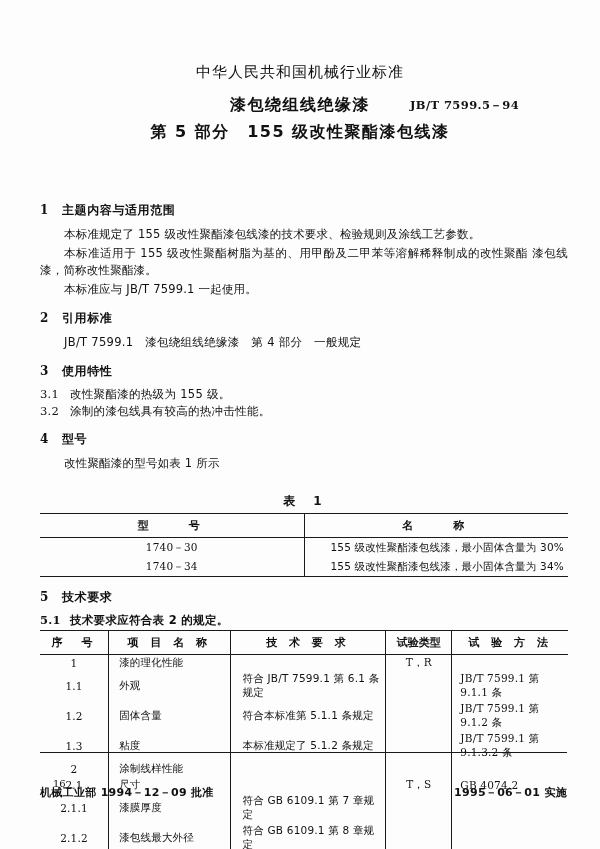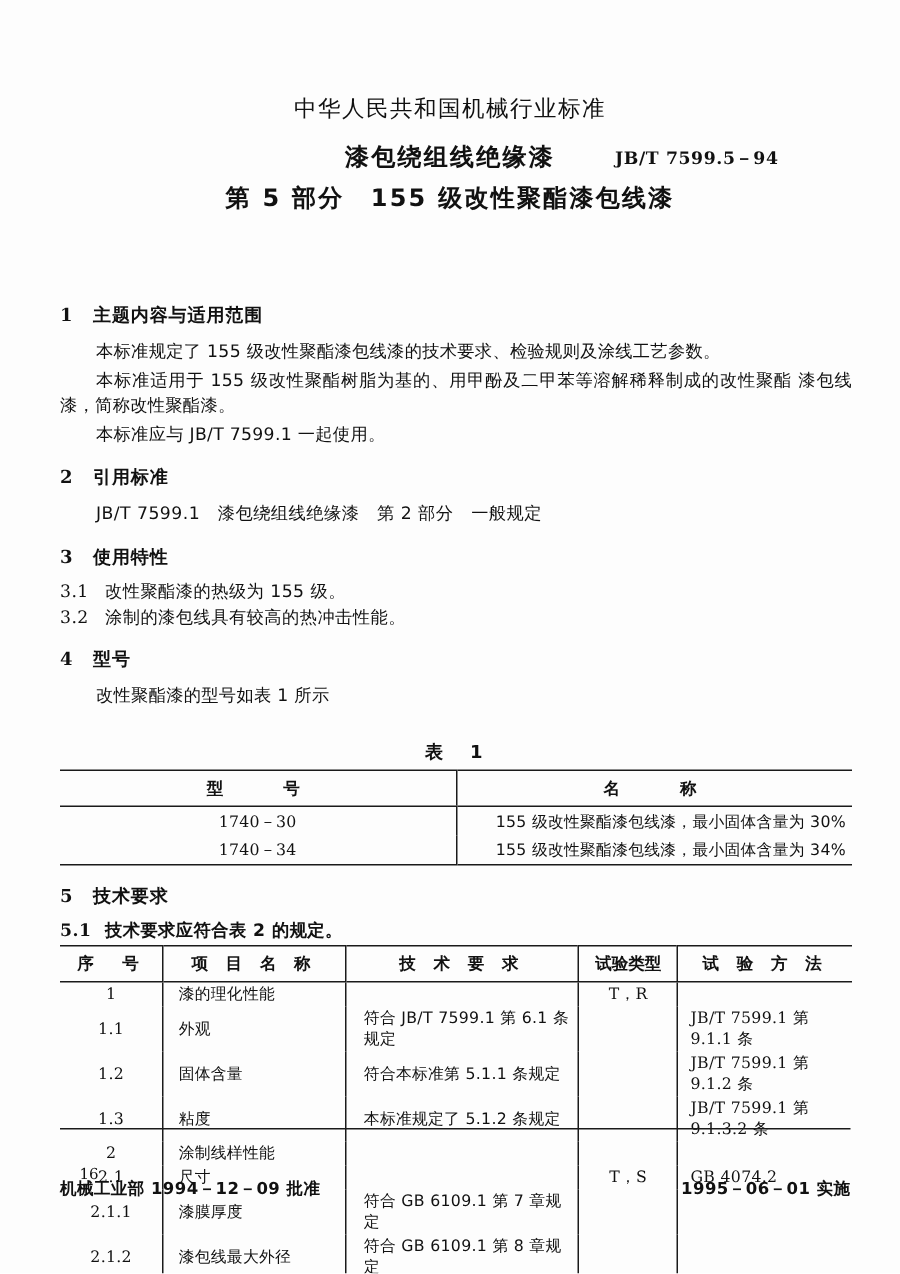--- a/index.html
+++ b/index.html
@@ -215,21 +215,21 @@
     <div class="sec-head">
       <span class="num lat">1</span><span>主题内容与适用范围</span>
     </div>
     <p class="para">本标准规定了 155 级改性聚酯漆包线漆的技术要求、检验规则及涂线工艺参数。</p>
     <p class="para">本标准适用于 155 级改性聚酯树脂为基的、用甲酚及二甲苯等溶解稀释制成的改性聚酯 漆包线漆，简称改性聚酯漆。</p>
     <p class="para">本标准应与 JB/T 7599.1 一起使用。</p>
 
     <div class="sec-head">
       <span class="num lat">2</span><span>引用标准</span>
     </div>
-    <div class="ref-line">JB/T 7599.1　漆包绕组线绝缘漆　第 2 部分　一般规定</div>
+    <div class="ref-line">JB/T 7599.1　漆包绕组线绝缘漆　第 4 部分　一般规定</div>
 
     <div class="sec-head">
       <span class="num lat">3</span><span>使用特性</span>
     </div>
     <div class="sub-head">
       <span class="num lat">3.1</span><span>改性聚酯漆的热级为 155 级。</span>
     </div>
     <div class="sub-head">
       <span class="num lat">3.2</span><span>涂制的漆包线具有较高的热冲击性能。</span>
     </div>

